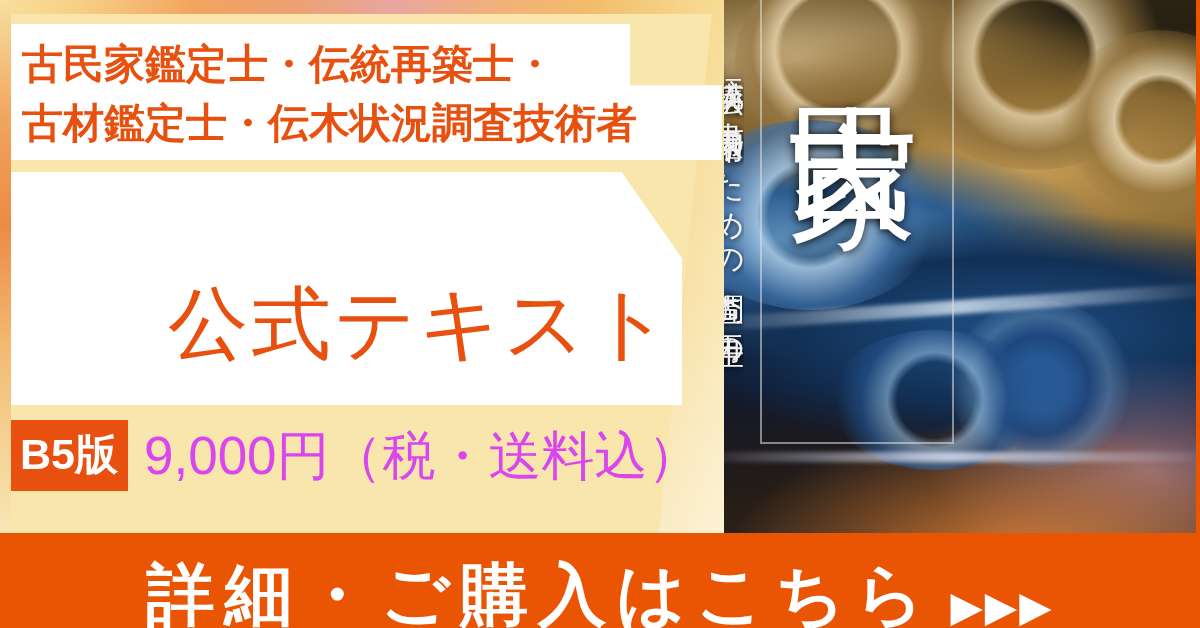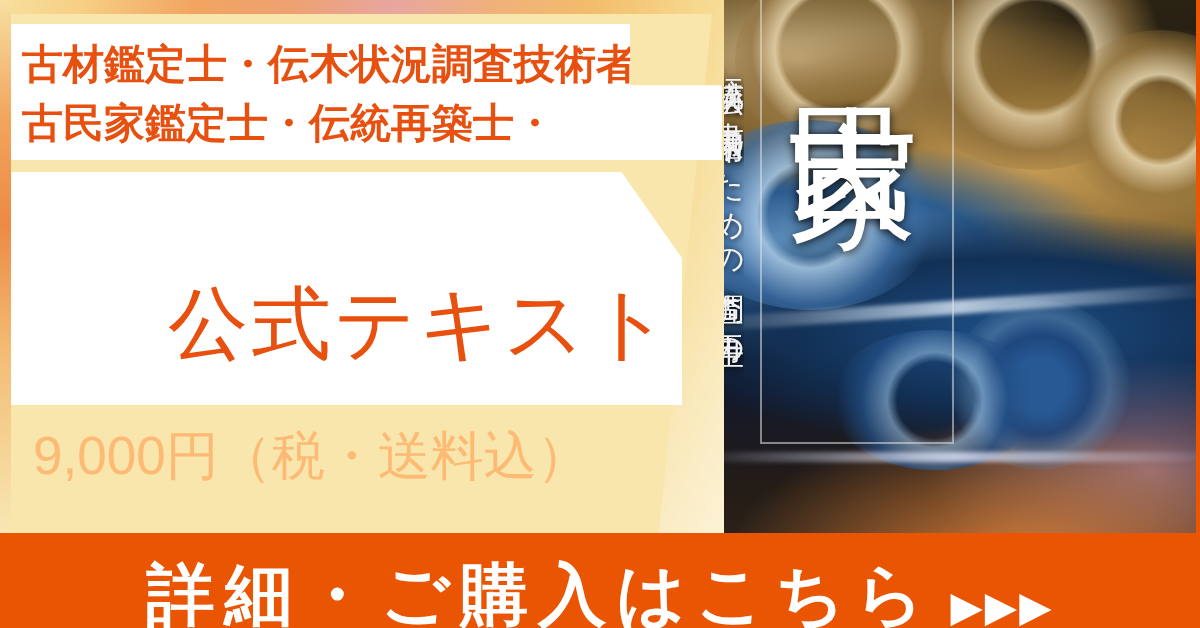--- a/index.html
+++ b/index.html
@@ -121,22 +121,22 @@
 
   
   .price-row{position:absolute;left:10px;top:419px;height:72px;display:flex;align-items:center;}
   .badge{
     background:#e8500f;color:#ffffff;
     font-size:43px;font-weight:700;line-height:1;
     padding:13px 10px 15px 10px;
     letter-spacing:0px;
   }
   .price-text{
-    color:#fdba74;font-size:53px;font-weight:500;line-height:1;
-    margin-left:23px;letter-spacing:0px;
+    color:#d946ef;font-size:53px;font-weight:500;line-height:1;
+    margin-left:16px;letter-spacing:0px;
   }
 
   
   .cta{
     position:absolute;left:0;top:533px;width:1200px;height:95px;
     background:#ea5504;
     display:flex;align-items:flex-end;justify-content:center;
   }
   .cta-label{
     color:#ffffff;font-size:68px;font-weight:700;letter-spacing:10px;line-height:1;
@@ -175,30 +175,31 @@
 
   <div class="cover-title">古民家</div>
 
   <div class="cover-sub">伝統構法、古民家活用のための調査と再生の</div>
 
   <div class="left-bg"></div>
   <div class="cream"></div>
 
   <div class="panel-top">
     <div class="lines">
+      <div class="line">古民家鑑定士・伝統再築士・</div>
       <div class="line">古材鑑定士・伝木状況調査技術者</div>
-      <div class="line">古民家鑑定士・伝統再築士・</div>
     </div>
   </div>
 
   <div class="panel-main">
     <div class="headline-2">公式テキスト</div>
   </div>
 
   <div class="price-row">
+    <span class="badge">B5版</span>
     <span class="price-text">9,000円（税・送料込）</span>
   </div>
 
   <div class="cta">
     <span class="cta-label">詳細・ご購入はこちら</span>
     <span class="cta-arrows">▶▶▶</span>
   </div>
 
   <div class="edge-left"></div>
   <div class="edge-right"></div>

